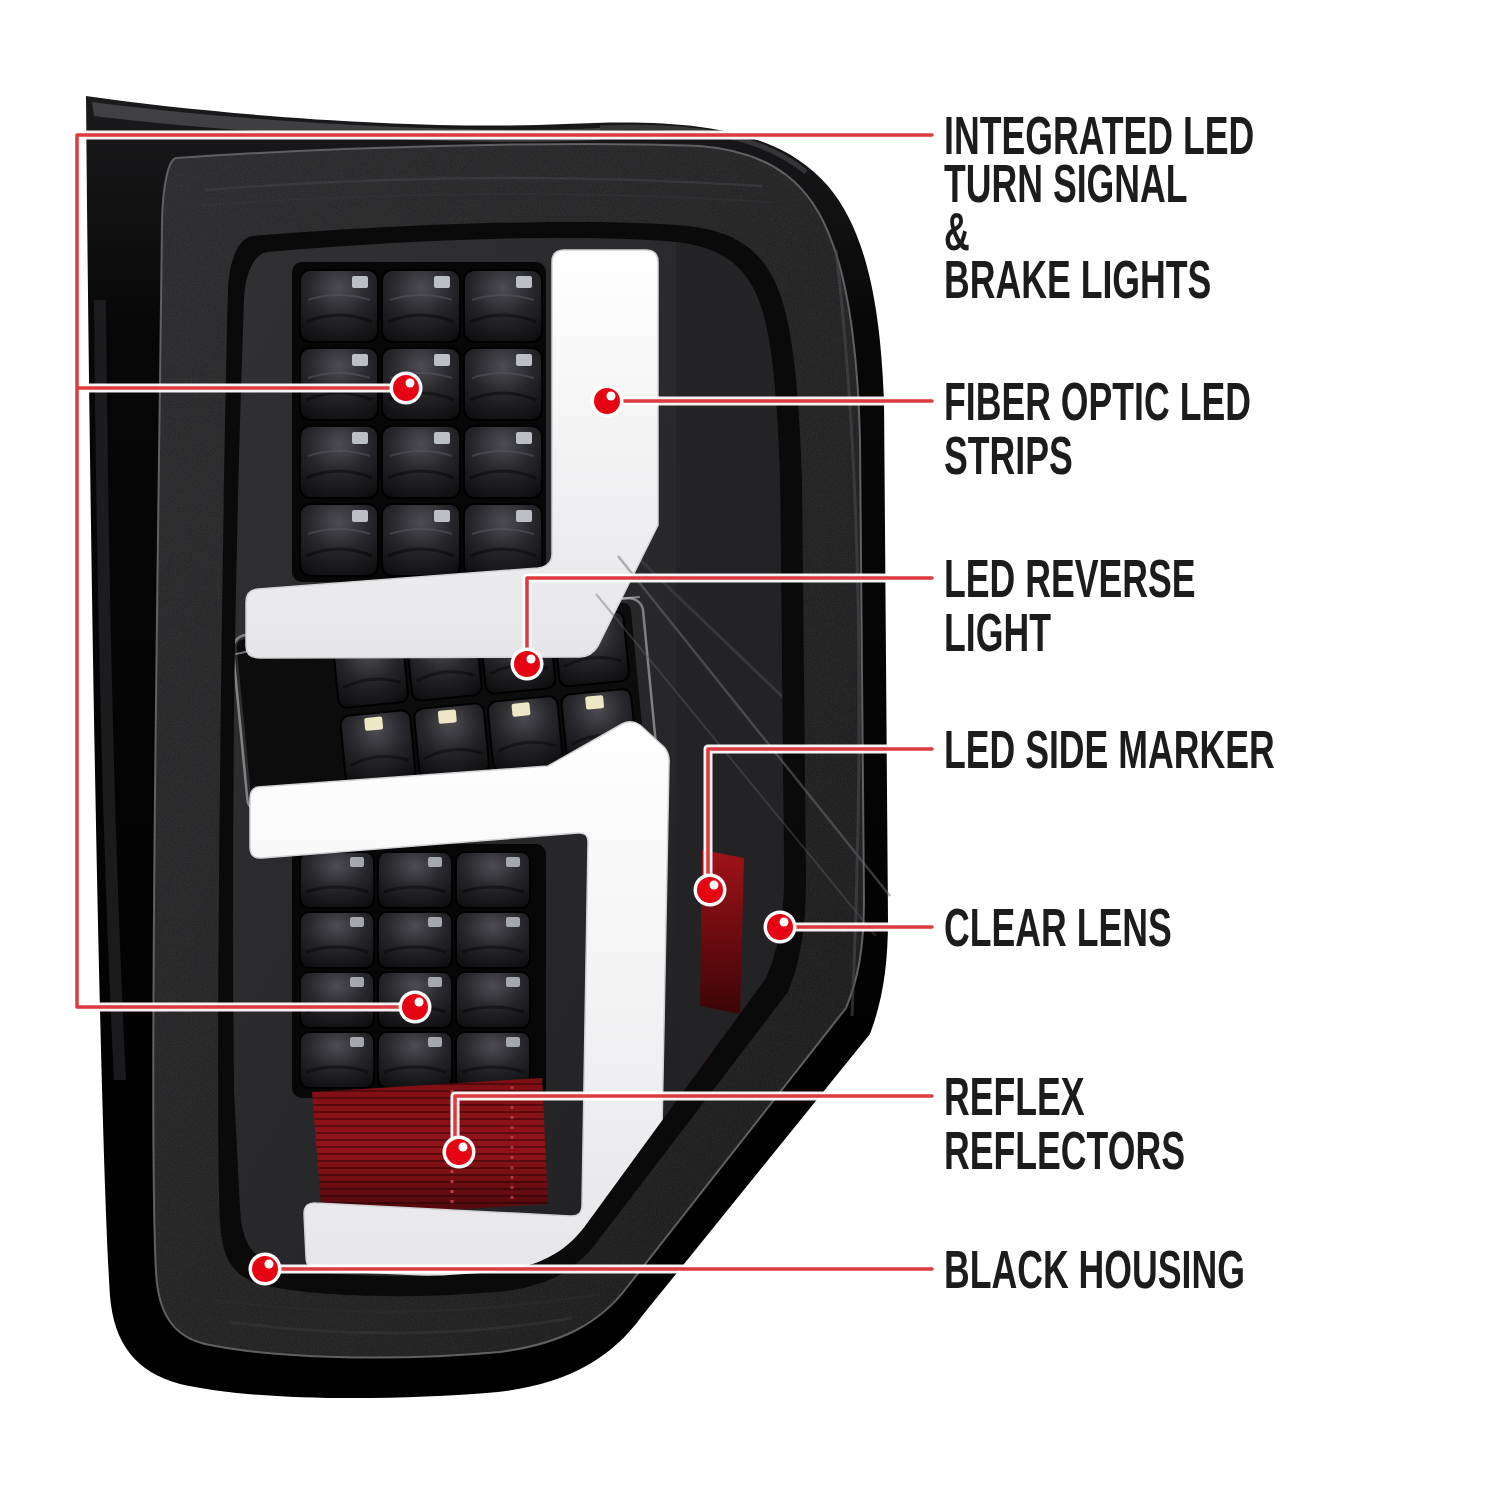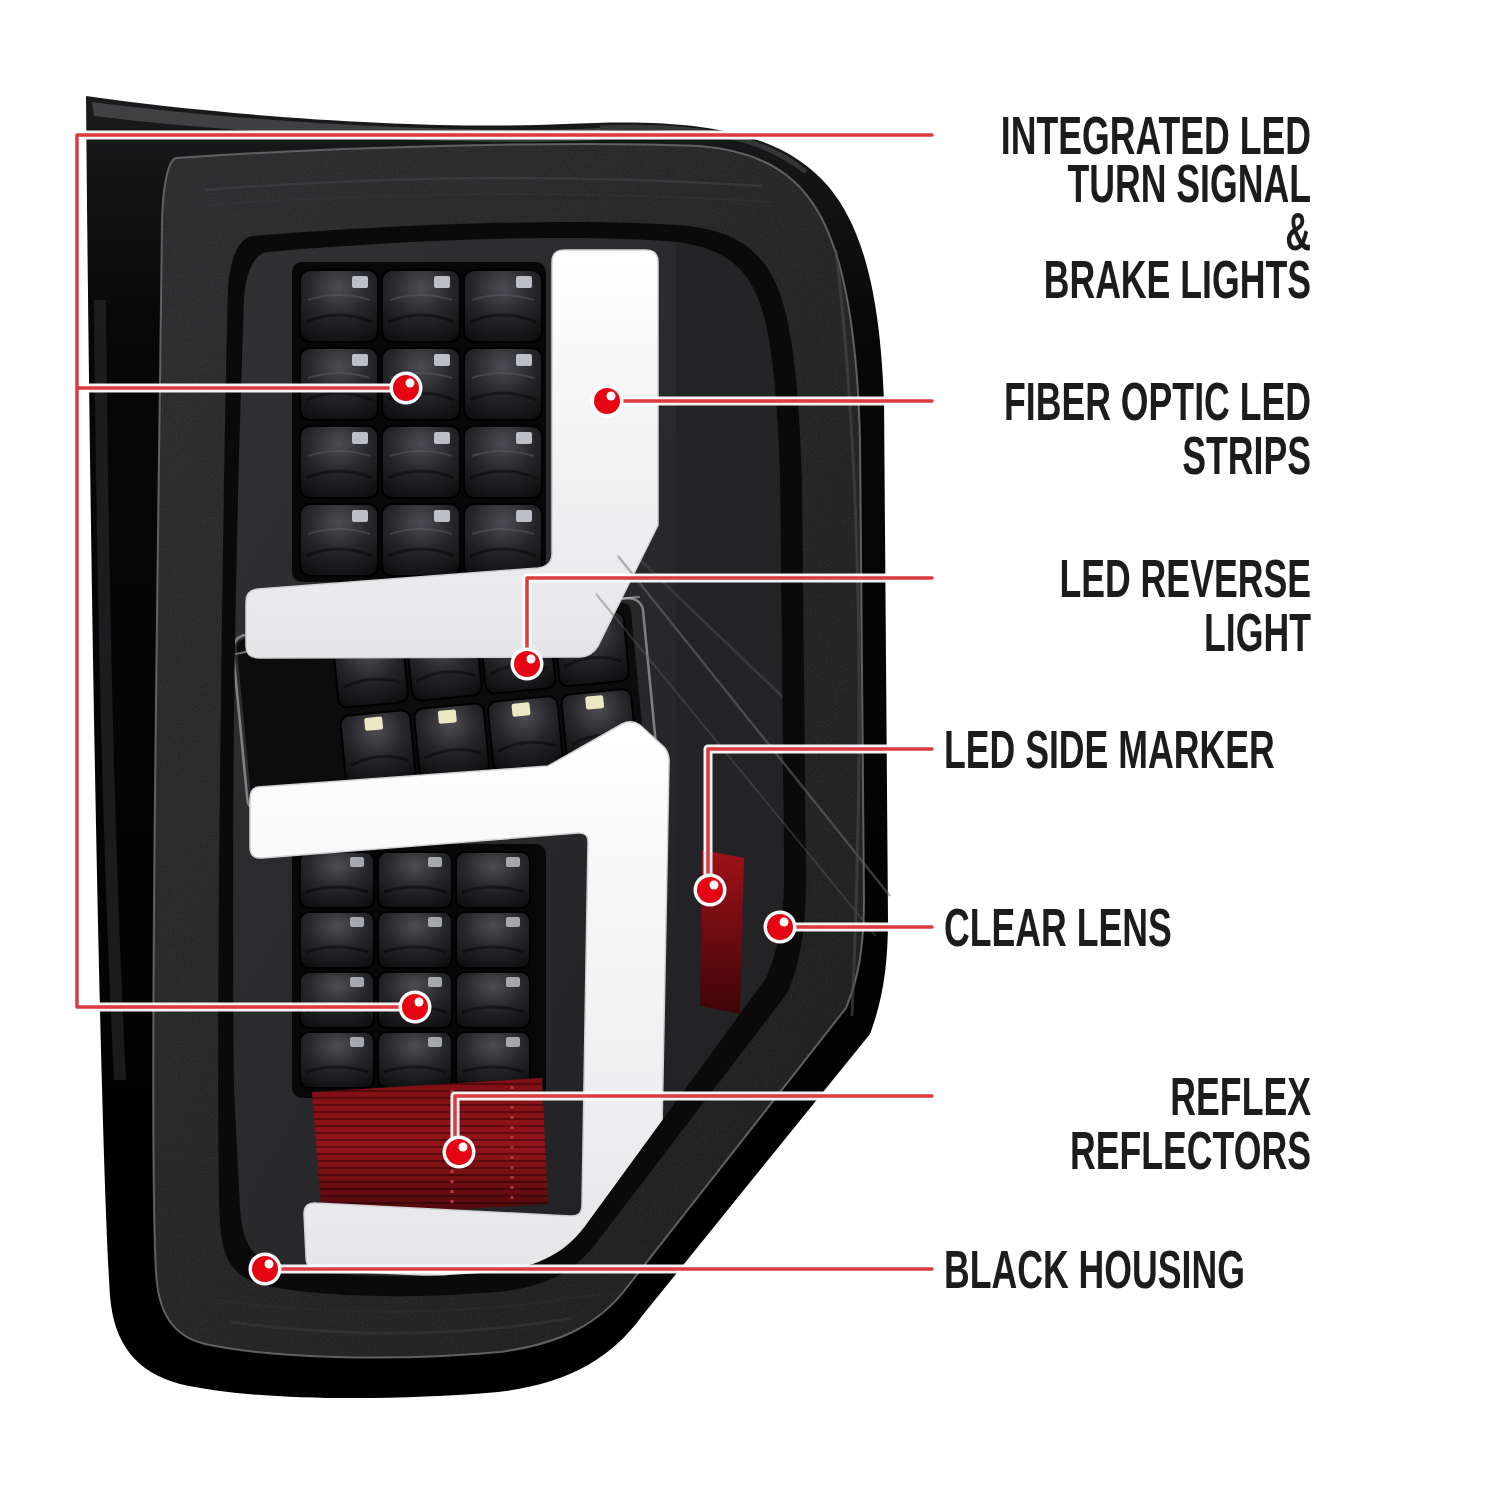--- a/index.html
+++ b/index.html
@@ -1,17 +1,17 @@
 <!DOCTYPE html>
 <html><head>
 <meta charset="utf-8">
 <style>
   html,body{margin:0;padding:0;}
   body{width:1500px;height:1500px;background:#ffffff;font-family:"Liberation Sans",sans-serif;overflow:hidden;}
-  .stage{position:relative;width:1500px;height:1270px;background:#ffffff;text-align:right;}
+  .stage{position:relative;width:1500px;height:1270px;background:#ffffff;}
   svg.art{position:absolute;left:0;top:0;width:1500px;height:1500px;display:block;}
   .callout-label{
     position:absolute;left:944px;
     font-weight:bold;font-size:54px;line-height:54px;
     color:#1c1c1c;letter-spacing:0px;white-space:pre-line;
     transform:scaleX(0.66);transform-origin:left top;
   }
   .callout-label.multi{line-height:48px;}
 </style>
 </head>

